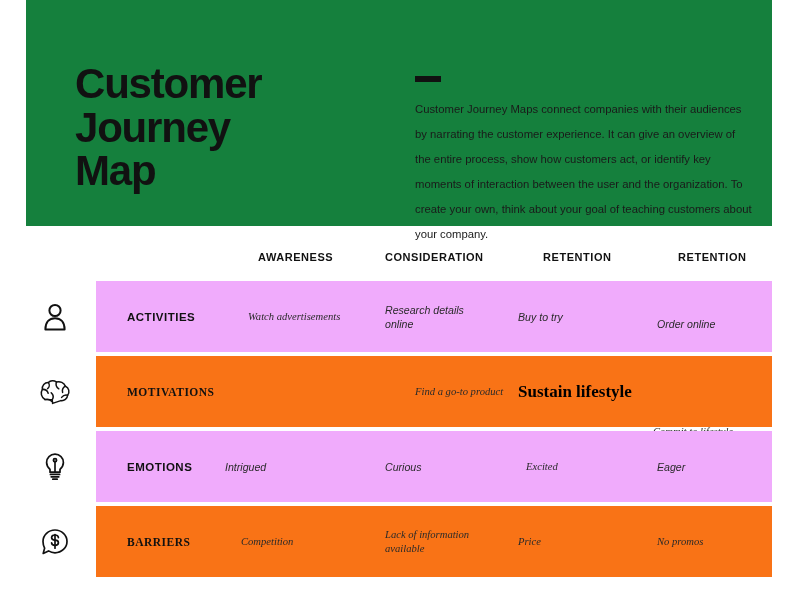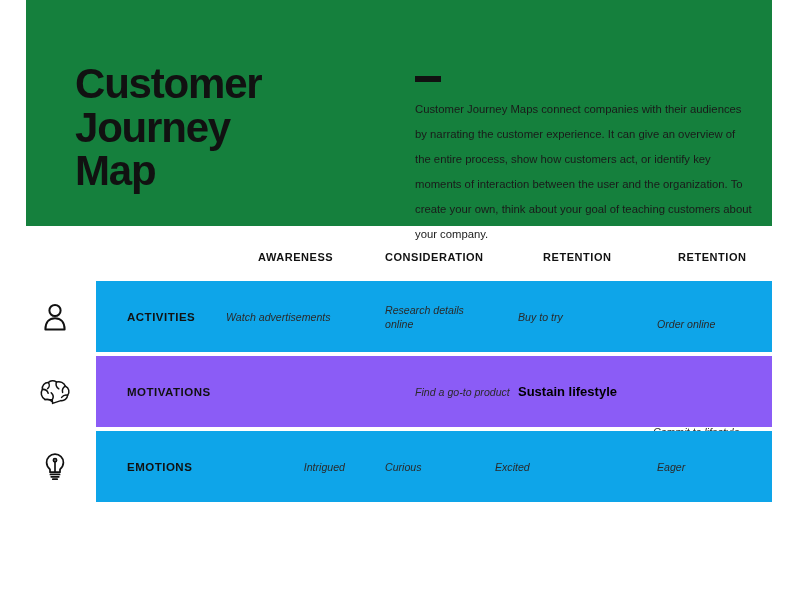--- a/index.html
+++ b/index.html
@@ -85,22 +85,22 @@
     left: 96px;
     top: 55px;
     width: 676px;
   }
   .row {
     position: relative;
     height: 71px;
     margin-bottom: 4px;
     width: 676px;
   }
-  .row.shade-dark  { background: #0ea5e9; }
-  .row.shade-light { background: #8b5cf6; }
+  .row.shade-dark  { background: #f0abfc; }
+  .row.shade-light { background: #f97316; font-family: Liberation Serif, serif; }
 
   .row-icon {
     position: absolute;
     left: -58px;
     top: 50%;
     transform: translateY(-50%);
     width: 34px;
     height: 34px;
     display: flex;
     align-items: center;
@@ -125,21 +125,21 @@
     top: 50%;
     transform: translateY(-50%);
     font-size: 10.6px;
     line-height: 14px;
     font-style: italic;
     color: #2a2a2a;
   }
   .cell.highlight {
     font-style: normal;
     font-weight: bold;
-    font-size: 13px;
+    font-size: 17px;
     color: #000000;
   }
 </style>
 </head>
 <body>
 
 <div class="hero">
   <div class="hero-title">Customer
 Journey
 Map</div>
@@ -159,21 +159,21 @@
   <div class="rows">
 
     <div class="row shade-dark">
       <div class="row-icon">
         <svg width="28" height="30" viewBox="0 0 28 30" fill="none" stroke="#111" stroke-width="2">
           <circle cx="14" cy="8.5" r="5.6"></circle>
           <path d="M4.4 27.5 C4.4 19.6 8.6 16.2 14 16.2 C19.4 16.2 23.6 19.6 23.6 27.5 Z" stroke-linejoin="round"></path>
         </svg>
       </div>
       <div class="row-label">ACTIVITIES</div>
-      <div class="cell" style="left:130px; width:120px;">Watch advertisements</div>
+      <div class="cell" style="left:152px; width:120px;font-family:Liberation Serif, serif;">Watch advertisements</div>
       <div class="cell" style="left:289px; width:110px;">Research details online</div>
       <div class="cell" style="left:422px; width:100px;">Buy to try</div>
       <div class="cell" style="left:561px; width:110px;margin-top:7px;">Order online</div>
     </div>
 
     <div class="row shade-light">
       <div class="row-icon">
         <svg width="32" height="26" viewBox="0 0 32 26" fill="none" stroke="#111" stroke-width="1.5" stroke-linecap="round" stroke-linejoin="round">
           <path d="M6 20.5 C2.2 18.4 1.2 13.8 3.4 10.4 C2.8 6.8 5.6 3.4 9.4 3.6 C11.4 1.4 15 1.2 17.4 3 C21 1.8 25.2 3.8 26.4 7.2 C30 8.6 31 13.2 28.6 16.2 C28.4 19.6 25.2 22.2 21.8 21.6 L13.6 24.4 L13.2 20.8 Z"></path>
           <path d="M9.4 3.6 C10.8 5.6 10.4 8.2 8.6 9.6"></path>
@@ -196,21 +196,35 @@
         <svg width="24" height="30" viewBox="0 0 24 30" fill="none" stroke="#111" stroke-width="1.7" stroke-linecap="round" stroke-linejoin="round">
           <path d="M12 2.2 C7.2 2.2 3.6 5.8 3.6 10.4 C3.6 13.4 5.2 15.6 7 17.4 L7 20.2 L17 20.2 L17 17.4 C18.8 15.6 20.4 13.4 20.4 10.4 C20.4 5.8 16.8 2.2 12 2.2 Z"></path>
           <path d="M7.4 22.4 L16.6 22.4"></path>
           <path d="M8.2 24.8 L15.8 24.8"></path>
           <path d="M9.8 27.2 L14.2 27.2"></path>
           <path d="M12 9 L12 20"></path>
           <circle cx="12" cy="8.2" r="1.6"></circle>
         </svg>
       </div>
       <div class="row-label">EMOTIONS</div>
-      <div class="cell" style="left:149px; width:100px;text-align:right;">Intrigued</div>
+      <div class="cell" style="left:129px; width:100px;">Intrigued</div>
       <div class="cell" style="left:289px; width:100px;">Curious</div>
-      <div class="cell" style="left:399px; width:100px;">Excited</div>
+      <div class="cell" style="left:430px; width:100px;font-family:Liberation Serif, serif;">Excited</div>
       <div class="cell" style="left:561px; width:100px;">Eager</div>
     </div>
 
+    <div class="row shade-light">
+      <div class="row-icon">
+        <svg width="30" height="30" viewBox="0 0 30 30" fill="none" stroke="#111" stroke-width="1.7" stroke-linecap="round" stroke-linejoin="round">
+          <path d="M15 3 C21.6 3 27 8.1 27 14.4 C27 20.7 21.6 25.8 15 25.8 C12.6 25.8 10.4 25.1 8.5 23.9 L3.2 26.4 L4.6 21.2 C3.6 19.2 3 16.9 3 14.4 C3 8.1 8.4 3 15 3 Z"></path>
+          <path d="M15 7.6 L15 21.2"></path>
+          <path d="M18.4 10.6 C18.4 9.1 16.9 8 15 8 C13.1 8 11.6 9.1 11.6 10.6 C11.6 12.1 13.1 13.2 15 13.2 C16.9 13.2 18.4 14.3 18.4 15.8 C18.4 17.3 16.9 18.4 15 18.4 C13.1 18.4 11.6 17.3 11.6 15.8"></path>
+        </svg>
+      </div>
+      <div class="row-label">BARRIERS</div>
+      <div class="cell" style="left:145px; width:110px;">Competition</div>
+      <div class="cell" style="left:289px; width:110px;">Lack of information available</div>
+      <div class="cell" style="left:422px; width:100px;">Price</div>
+      <div class="cell" style="left:561px; width:100px;">No promos</div>
+    </div>
 
   </div>
 </div>
 
 </body></html>

